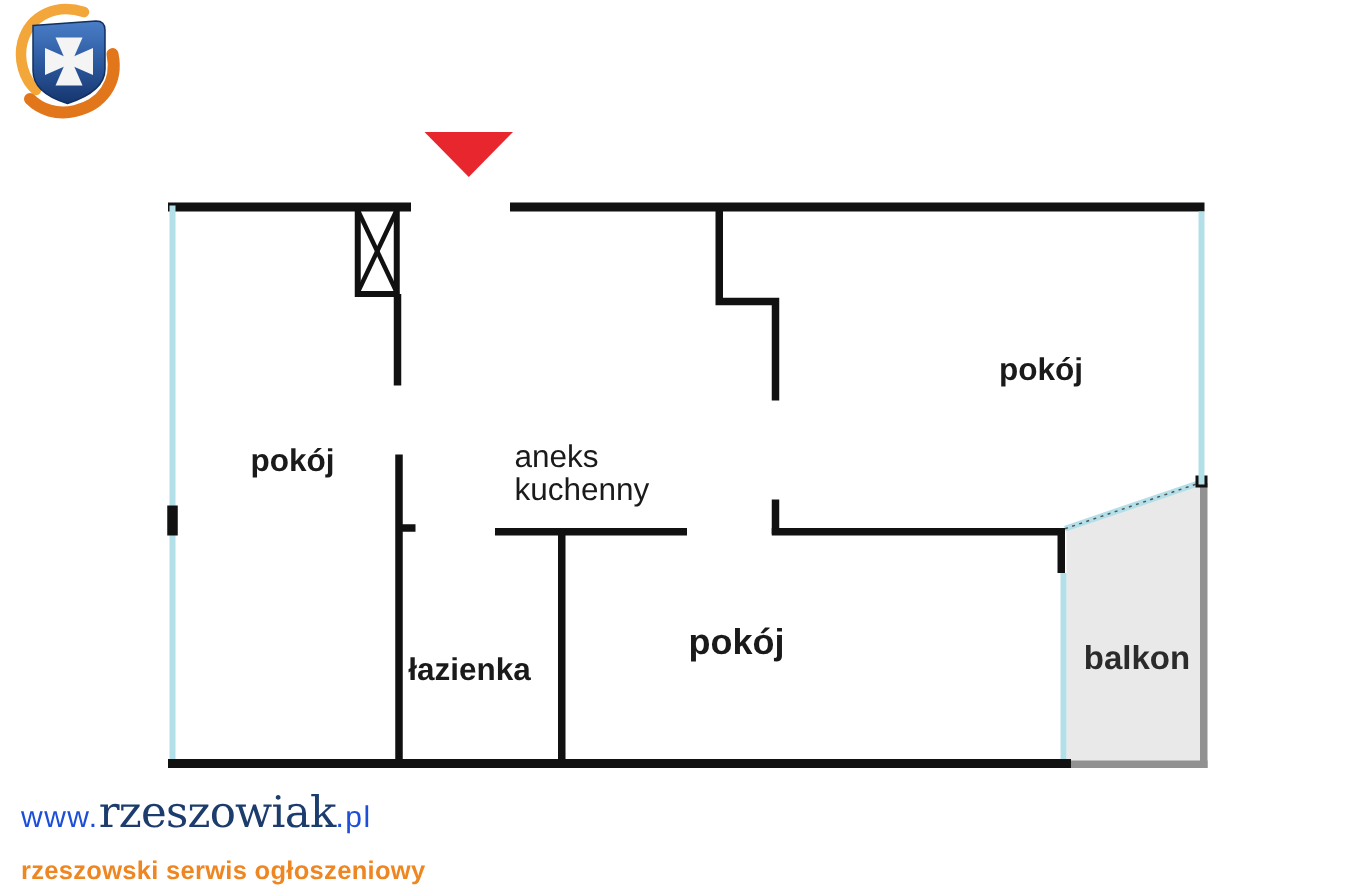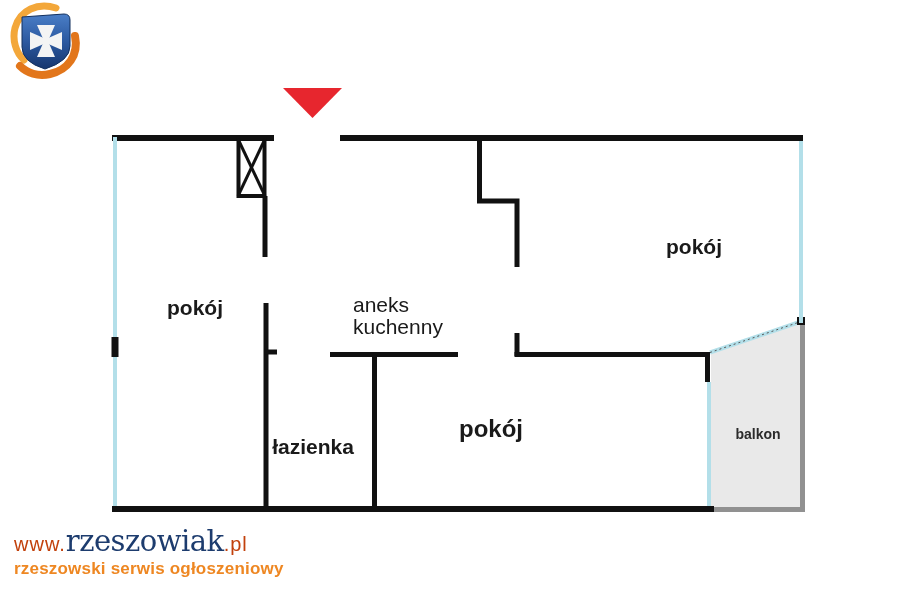--- a/index.html
+++ b/index.html
@@ -6,31 +6,31 @@
   .stage{
     position:relative;width:900px;height:593px;background:#ffffff;overflow:hidden;
     font-family:"Liberation Sans", sans-serif;
   }
   .stage svg{position:absolute;left:0;top:0;}
   .room-label{
     position:absolute;color:#1a1a1a;font-size:21px;line-height:1.05;white-space:nowrap;
   }
   .centered{transform:translateX(-50%);font-weight:bold;}
   .label-room-bottom{font-size:24px;}
-  .label-balcony{font-size:14px;color:#2b2b2b;}
+  .label-balcony{font-size:22px;color:#2b2b2b;}
   .label-kitchen{white-space:normal;width:112px;line-height:22px;}
   
   .watermark{position:absolute;left:14px;top:527px;}
   .wm-line1{display:flex;align-items:baseline;}
-  .wm-www,.wm-tld{color:#c2410c;font-size:20px;letter-spacing:1px;}
+  .wm-www,.wm-tld{color:#1d4ed8;font-size:20px;letter-spacing:1px;}
   .wm-name{
     color:#1d3c6e;font-size:29px;font-weight:400;letter-spacing:-0.5px;
     font-family:"DejaVu Serif", serif;line-height:1;
   }
-  .wm-tagline{color:#ee8722;font-size:17px;font-weight:700;margin-top:3px;letter-spacing:0.2px;}
+  .wm-tagline{color:#ee8722;font-size:17px;font-weight:700;margin-top:14px;letter-spacing:0.2px;}
   .logo{position:absolute;left:812px;top:2px;width:84px;height:84px;}
 </style>
 </head>
 <body>
 
 <div class="stage">
 
   <svg width="900" height="593" viewBox="0 0 900 593">
 
     <polygon points="711,354 801,323 801,510 711,510" fill="#e9e9e9"></polygon>
@@ -70,21 +70,21 @@
 
     <polygon points="283,88 342,88 312.5,118" fill="#e7262e"></polygon>
   </svg>
 
   <div class="room-label centered" style="left:195px;top:297px;">pokój</div>
 
   <div class="room-label centered" style="left:694px;top:236px;">pokój</div>
 
   <div class="room-label centered label-room-bottom" style="left:491px;top:416px;">pokój</div>
 
-  <div class="room-label label-kitchen" style="left:353px;top:294px;">aneks kuchenny</div>
+  <div class="room-label label-kitchen" style="left:343px;top:294px;">aneks kuchenny</div>
 
   <div class="room-label centered" style="left:313px;top:436px;">łazienka</div>
 
   <div class="room-label centered label-balcony" style="left:758px;top:427px;">balkon</div>
 
   <div class="watermark">
     <div class="wm-line1">
       <span class="wm-www">www.</span>
         <span class="wm-name">rzeszowiak</span>
         <span class="wm-tld">.pl</span>

